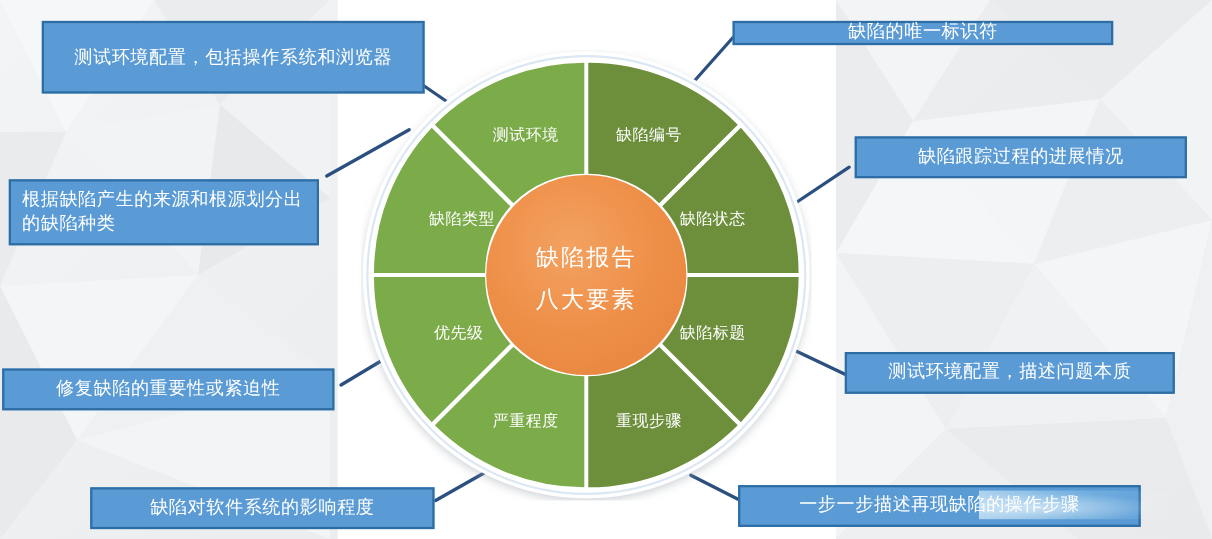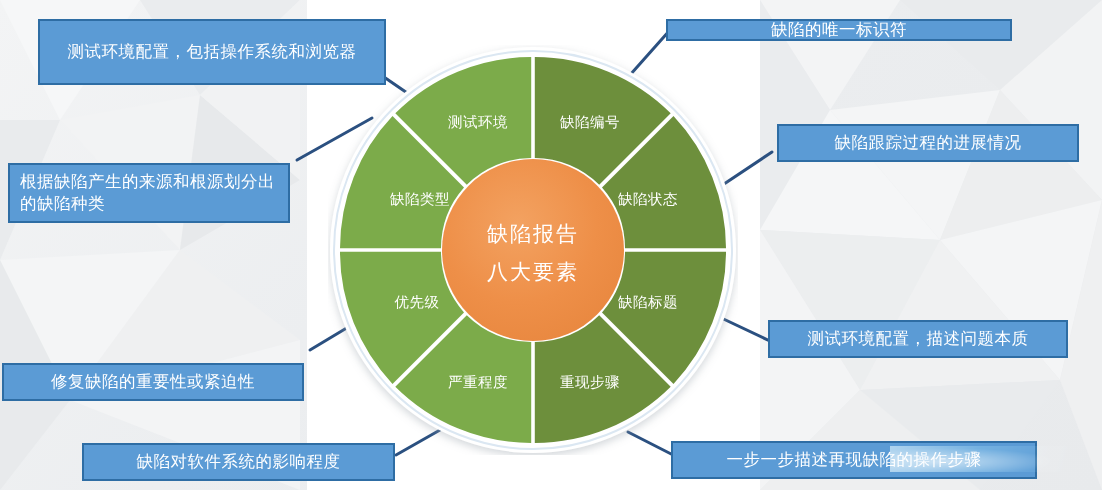--- a/index.html
+++ b/index.html
@@ -215,21 +215,21 @@
   </div>
 
   <div class="callout" style="left:38px;  top:19px;  width:348px; height:66px;font-family:Liberation Serif, serif;">测试环境配置，包括操作系统和浏览器</div>
 
   <div class="callout" style="left:666px; top:19px;  width:346px; height:22px;">缺陷的唯一标识符</div>
 
   <div class="callout left-align" style="left:8px; top:115px; width:282px; height:60px;margin-top:48px;">根据缺陷产生的来源和根源划分出的缺陷种类</div>
 
   <div class="callout" style="left:766px; top:124px; width:302px; height:38px;margin-left:11px;">缺陷跟踪过程的进展情况</div>
 
-  <div class="callout" style="left:2px;   top:335px; width:302px; height:38px;margin-top:28px;">修复缺陷的重要性或紧迫性</div>
+  <div class="callout" style="left:2px;   top:335px; width:302px; height:38px;">修复缺陷的重要性或紧迫性</div>
 
   <div class="callout" style="left:768px; top:320px; width:300px; height:38px;">测试环境配置，描述问题本质</div>
 
   <div class="callout" style="left:82px;  top:443px; width:313px; height:38px;">缺陷对软件系统的影响程度</div>
 
   <div class="callout" style="left:671px; top:441px; width:366px; height:38px;">一步一步描述再现缺陷的操作步骤</div>
 
   <div class="watermark"></div>
 
 </div>

